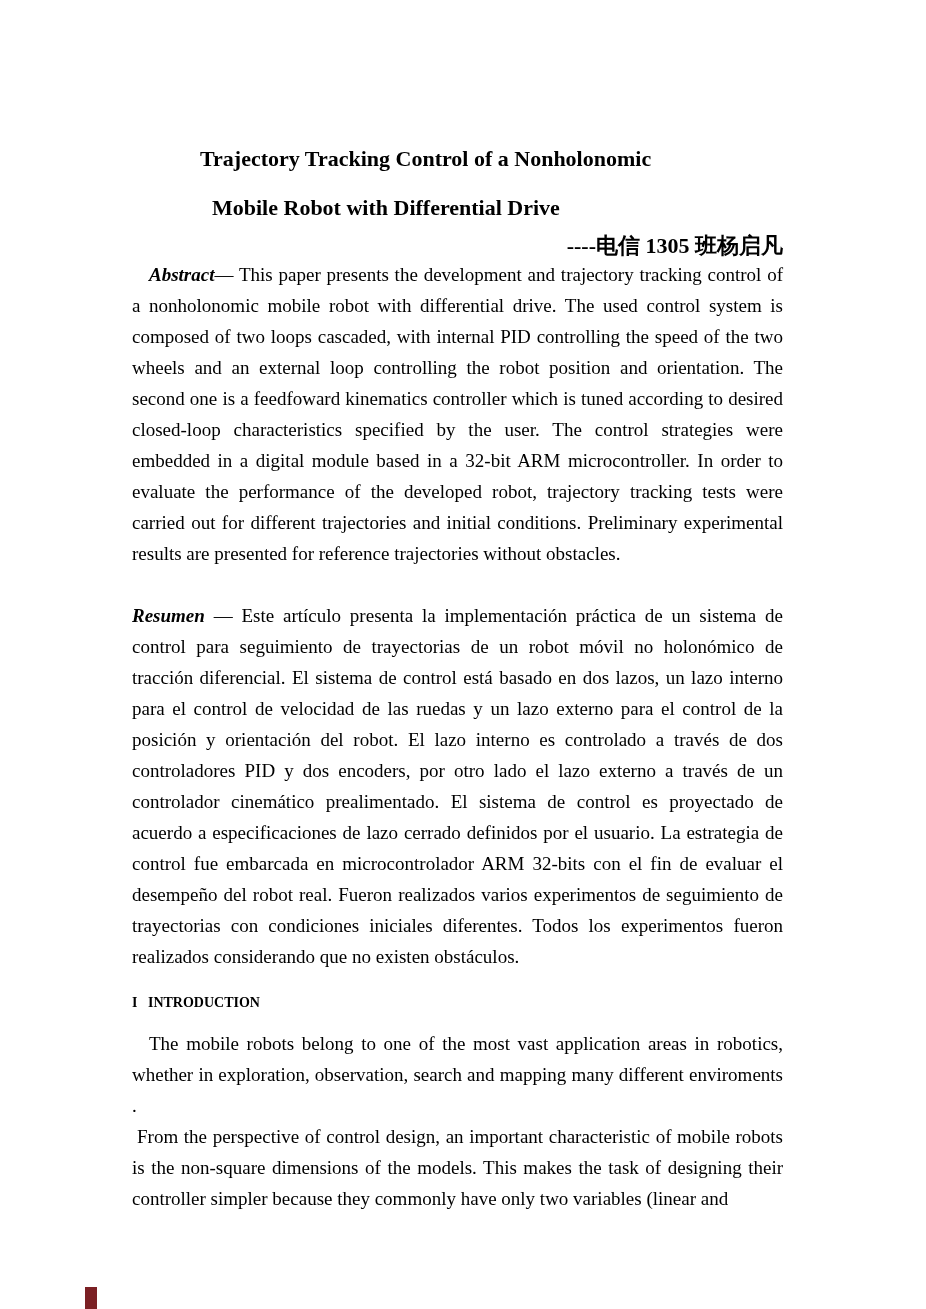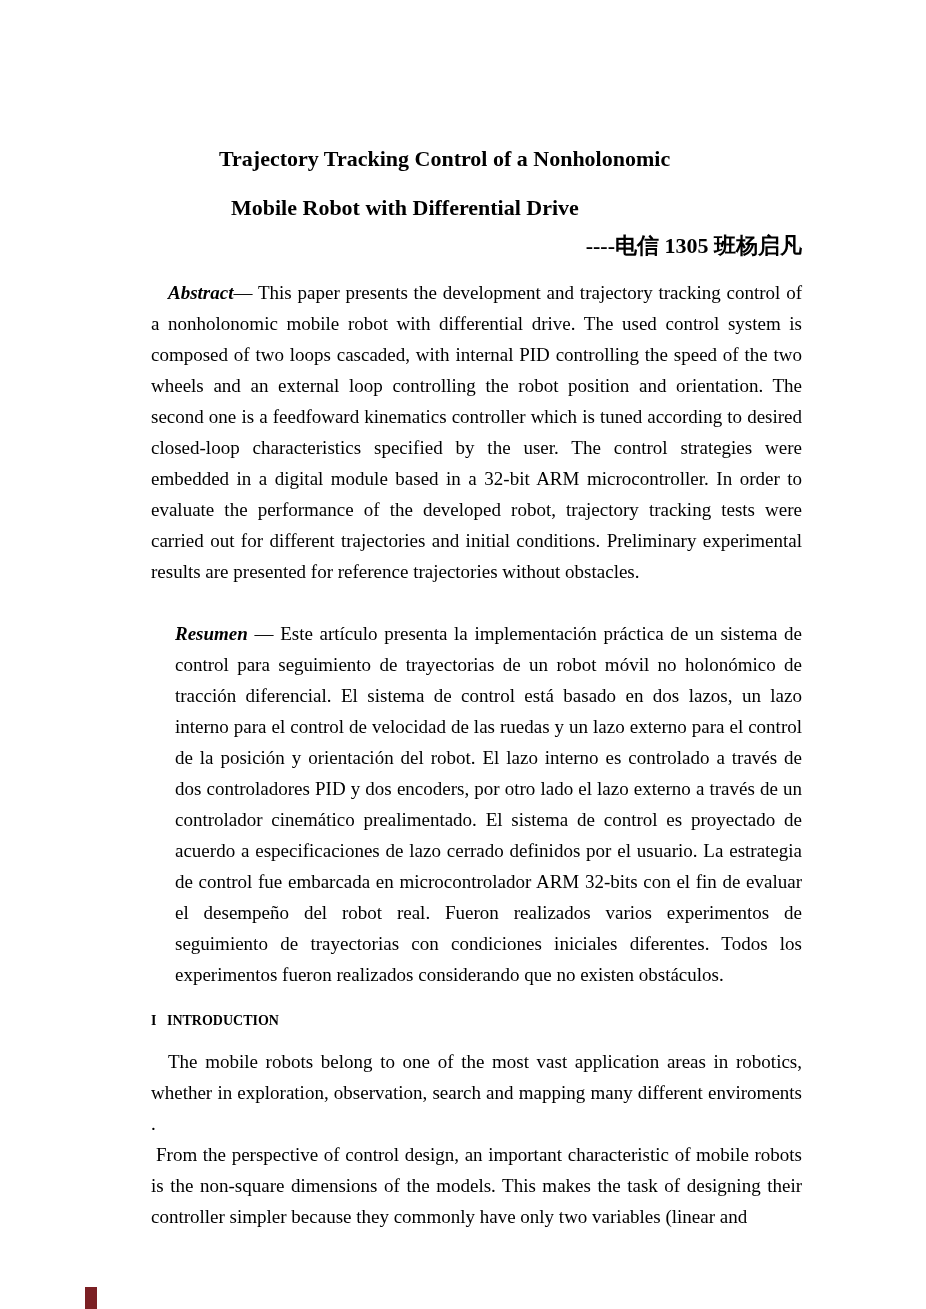--- a/index.html
+++ b/index.html
@@ -13,21 +13,21 @@
   }
   .page {
     position: relative;
     width: 926px;
     height: 1309px;
     background: #ffffff;
     overflow: hidden;
   }
   .content {
     position: absolute;
-    left: 151px;
+    left: 132px;
     top: 148px;
     width: 651px;
   }
   .title { margin: 0; padding: 0; font-weight: bold; }
   .title-line {
     display: block;
     font-size: 22px;
     line-height: 22px;
     font-weight: bold;
   }
@@ -39,26 +39,26 @@
     line-height: 26px;
     font-weight: bold;
     text-align: right;
   }
   .para {
     margin: 0;
     font-size: 19px;
     line-height: 31px;
     text-align: justify;
   }
-  .abstract { margin-top: 18px; text-indent: 17px; }
+  .abstract { text-indent: 17px; }
   .abstract .label, .resumen .label {
     font-weight: bold;
     font-style: italic;
   }
-  .resumen { margin-top: 31px; text-indent: 0; margin-left: 24px; }
+  .resumen { margin-top: 31px; text-indent: 0; }
   .section-heading {
     margin: 15px 0 0 0;
     font-size: 14px;
     line-height: 31px;
     font-weight: bold;
     white-space: pre;
   }
   .intro-p1 { margin-top: 10px; text-indent: 17px; }
   .intro-p2 { margin-top: 0; text-indent: 5px; }
   .corner-mark {

